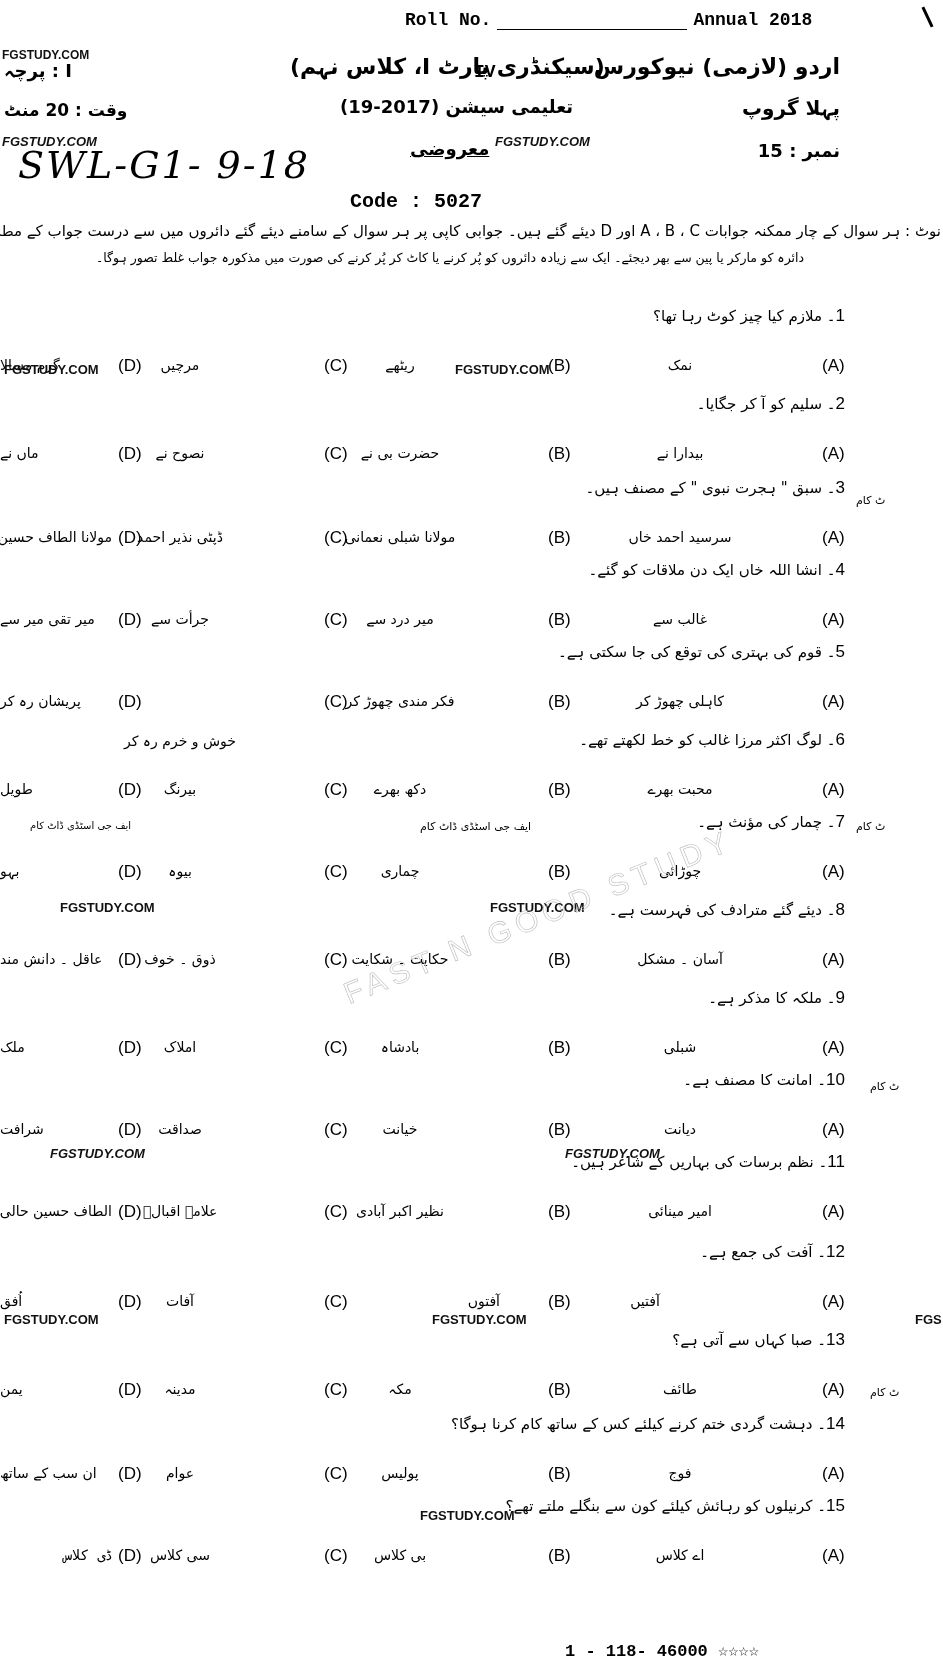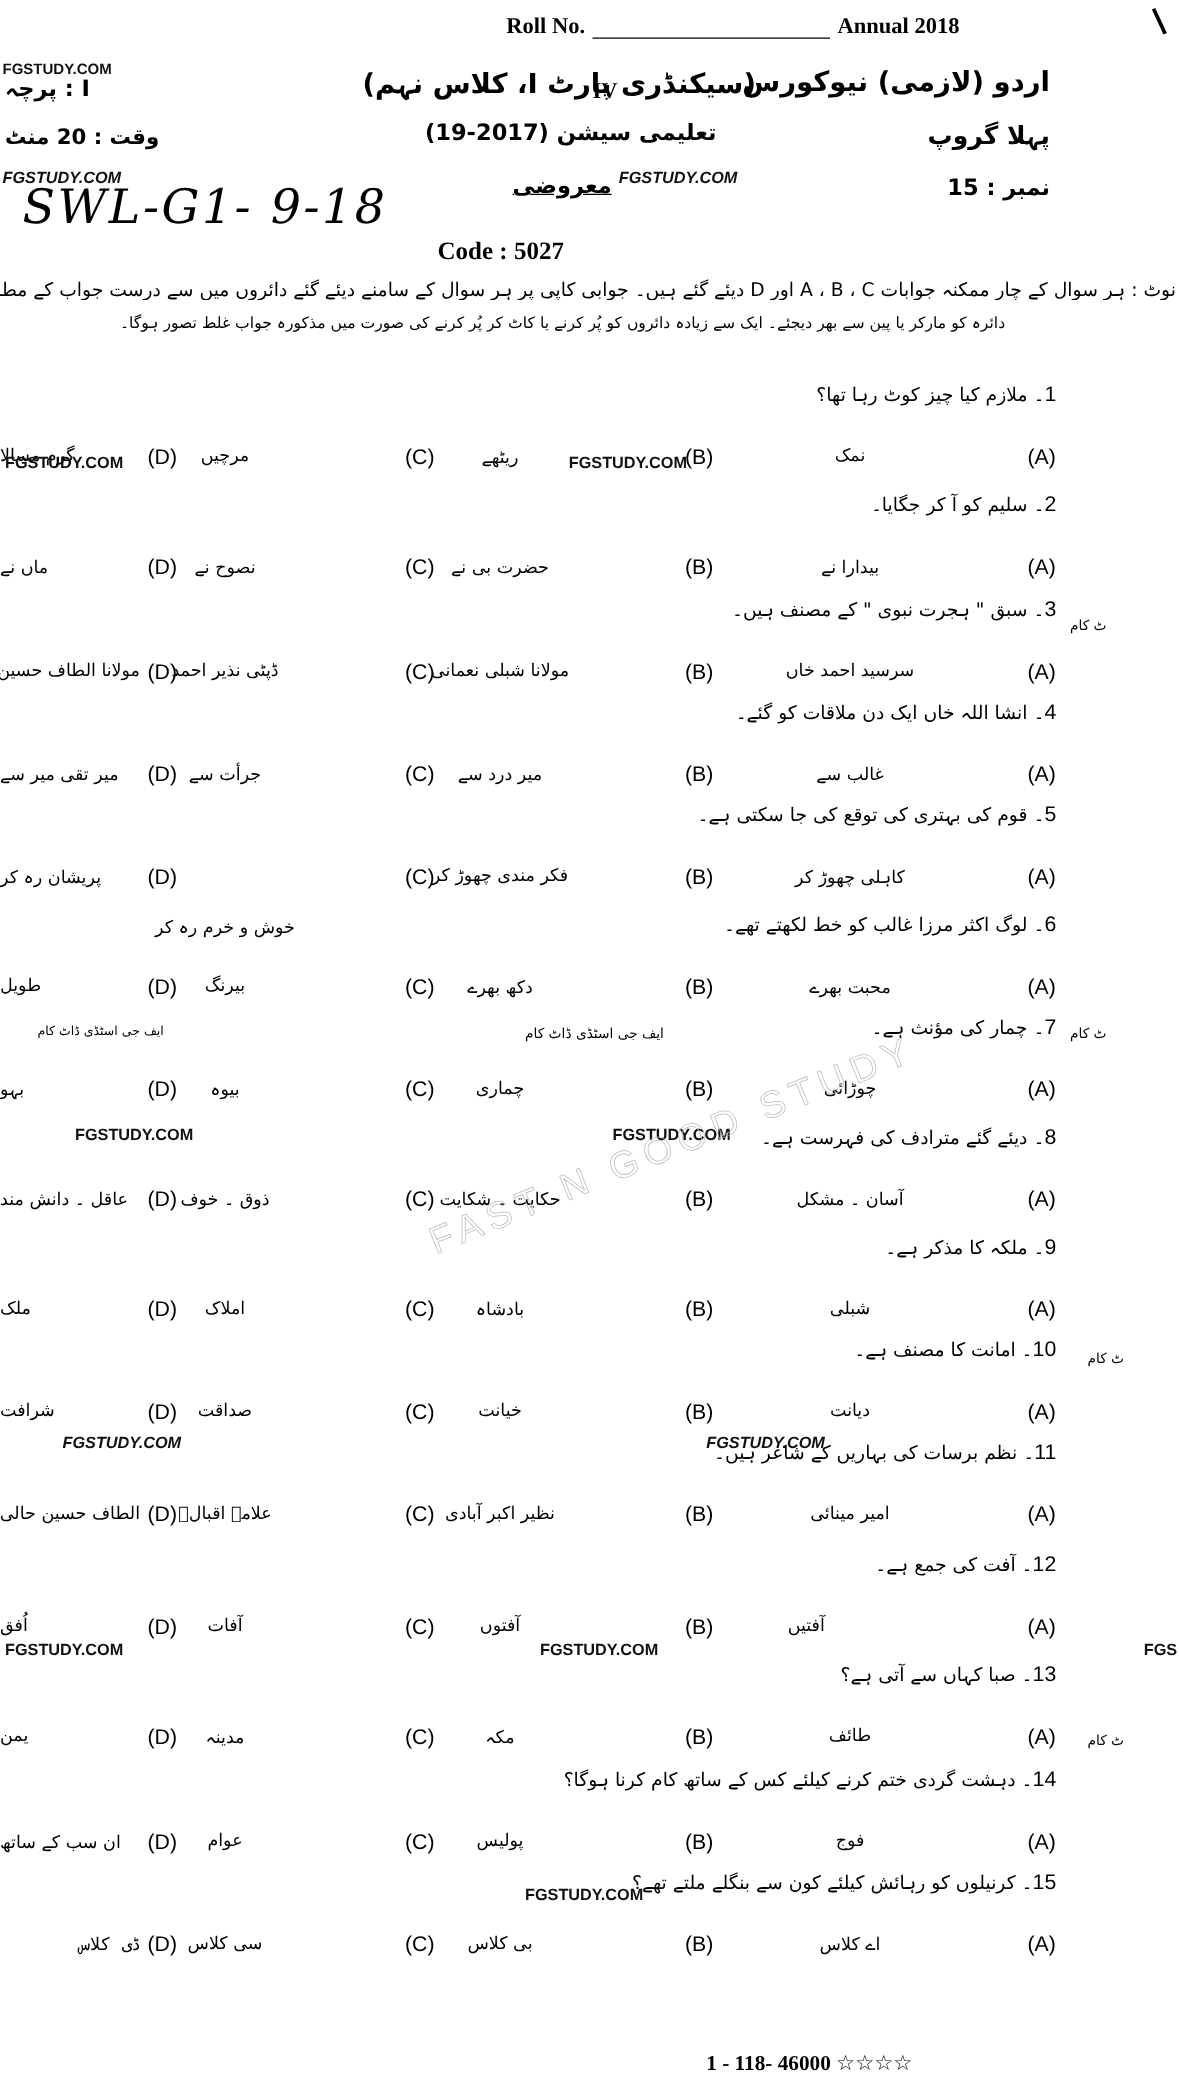--- a/index.html
+++ b/index.html
@@ -1,21 +1,21 @@
 <!DOCTYPE html>
 <html><head>
   <meta charset="utf-8">
   <style>
     html, body { margin: 0; padding: 0; background: #ffffff; }
     body {
       width: 943px; height: 1669px; position: relative; overflow: hidden;
       font-family: "DejaVu Sans", sans-serif; color: #000;
     }
     .abs { position: absolute; white-space: nowrap; }
-    .latin { font-family: Liberation Serif, serif; font-weight: bold; }
+    .latin { font-family: Liberation Mono, monospace; font-weight: bold; }
     .urdu { font-family: "DejaVu Sans", sans-serif; direction: rtl; }
     .wm { font-family: "Liberation Sans", sans-serif; font-weight: bold; font-style: italic; font-size: 13px; color: #111; }
     .wm-plain { font-family: "Liberation Sans", sans-serif; font-weight: bold; font-size: 13px; color: #111; }
     .hand { font-family: "DejaVu Serif", serif; font-size: 38px; font-style: italic; letter-spacing: 2px; }
     .roll-line { display: inline-block; width: 190px; border-bottom: 1.5px solid #000; height: 16px; vertical-align: bottom; margin: 0 6px; }
     .q-text { font-size: 15px; }
     .opt-label { font-family: "Liberation Sans", sans-serif; font-size: 17px; }
     .opt-text { font-size: 14px; direction: rtl; }
     .qnum { font-family: "Liberation Sans", sans-serif; font-size: 17px; }
     .diag-wm {
@@ -154,21 +154,21 @@
     <div class="abs opt-label" style="left: 548px; top: 1202px;">(B)</div>
     <div class="abs opt-text" style="left: 300px; width: 200px; text-align: center; top: 1203px;">نظیر اکبر آبادی</div>
     <div class="abs opt-label" style="left: 324px; top: 1202px;">(C)</div>
     <div class="abs opt-text" style="left: 80px; width: 200px; text-align: center; top: 1203px;">علامہ اقبالؒ</div>
     <div class="abs opt-label" style="left: 118px; top: 1202px;">(D)</div>
     <div class="abs opt-text" style="left: 0px; width: 112px; text-align: left; top: 1203px;">الطاف حسین حالی</div>
     <div class="abs" style="right: 98px; top: 1242px; direction: rtl;"><span class="qnum">12</span><span class="q-text">۔ </span><span class="q-text">آفت کی جمع ہے۔</span></div>
     <div class="abs opt-label" style="left: 822px; top: 1292px;">(A)</div>
     <div class="abs opt-text" style="left: 545px; width: 200px; text-align: center; top: 1293px;">آفتیں</div>
     <div class="abs opt-label" style="left: 548px; top: 1292px;">(B)</div>
-    <div class="abs opt-text" style="left: 300px; width: 200px; text-align: center; top: 1293px;">آفتوں</div>
+    <div class="abs opt-text" style="left: 300px; width: 200px; text-align: right; top: 1293px;">آفتوں</div>
     <div class="abs opt-label" style="left: 324px; top: 1292px;">(C)</div>
     <div class="abs opt-text" style="left: 80px; width: 200px; text-align: center; top: 1293px;">آفات</div>
     <div class="abs opt-label" style="left: 118px; top: 1292px;">(D)</div>
     <div class="abs opt-text" style="left: 0px; width: 112px; text-align: left; top: 1293px;">اُفق</div>
     <div class="abs" style="right: 98px; top: 1330px; direction: rtl;"><span class="qnum">13</span><span class="q-text">۔ </span><span class="q-text">صبا کہاں سے آتی ہے؟</span></div>
     <div class="abs opt-label" style="left: 822px; top: 1380px;">(A)</div>
     <div class="abs opt-text" style="left: 580px; width: 200px; text-align: center; top: 1381px;">طائف</div>
     <div class="abs opt-label" style="left: 548px; top: 1380px;">(B)</div>
     <div class="abs opt-text" style="left: 300px; width: 200px; text-align: center; top: 1381px;">مکہ</div>
     <div class="abs opt-label" style="left: 324px; top: 1380px;">(C)</div>

